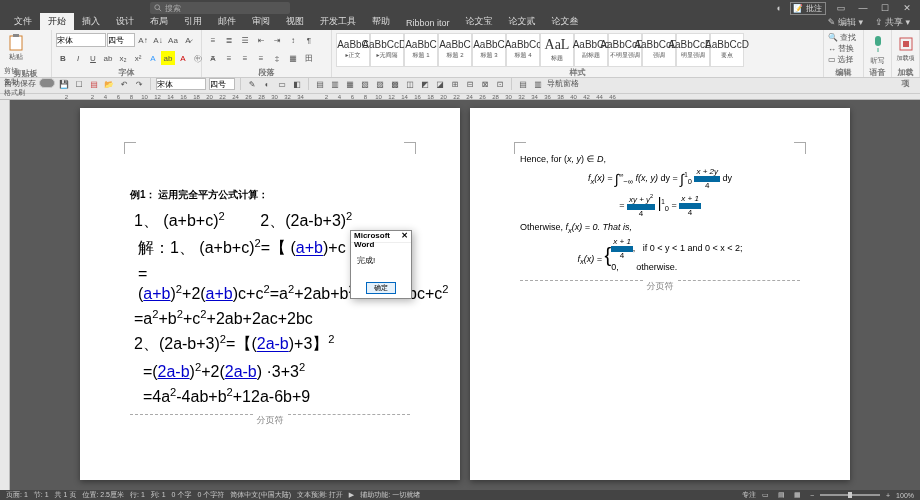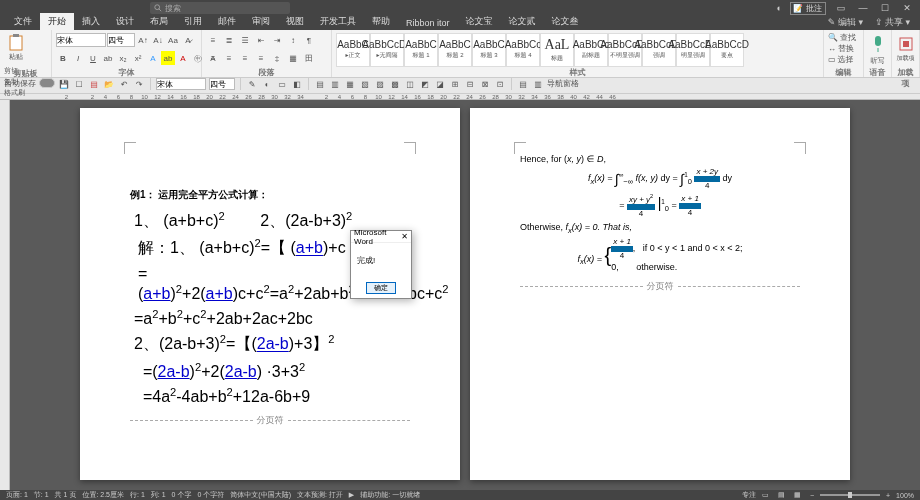--- a/index.html
+++ b/index.html
@@ -58,21 +58,21 @@
 
 .ruler { height: 6px; background: #e8e8e8; color: #666; font-size: 6px; display: flex; align-items: center; padding-left: 60px; gap: 0; border-bottom: 1px solid #bbb; white-space: nowrap; overflow: hidden; }
 .ruler span { display: inline-block; width: 13px; text-align: center; }
 
 
 .docarea { height: 390px; background: #5a5a5a; display: flex; gap: 10px; padding: 8px 0 0 80px; position: relative; overflow: hidden; }
 .page { width: 380px; height: 372px; background: #fff; box-shadow: 0 2px 6px rgba(0,0,0,0.4); padding: 40px 50px; font-family: SimSun, serif; font-size: 11px; color: #000; position: relative; }
 .page .corner { position: absolute; width: 12px; height: 12px; border: 1px solid #aaa; }
 .page .c-tl { top: 34px; left: 44px; border-right: none; border-bottom: none; }
 .page .c-tr { top: 34px; right: 44px; border-left: none; border-bottom: none; }
-.page .pagebreak { font-size: 9px; color: #888; text-align: center; margin-top: 8px; display: flex; align-items: center; gap: 4px; }
+.page .pagebreak { font-size: 9px; color: #888; text-align: center; margin-top: 8px; display: flex; align-items: flex-start; gap: 4px; }
 .page .pagebreak::before, .page .pagebreak::after { content: ""; flex: 1; border-top: 1px dashed #aaa; }
 
 
 .page1 .title { font-size: 10px; font-weight: bold; margin-bottom: 8px; }
 .page1 .line { margin-bottom: 5px; padding-left: 8px; font-size: 16px; }
 .page1 .sub { padding-left: 4px; }
 .page1 .link { color: #0000cc; text-decoration: underline; }
 sup { font-size: 0.7em; }
 
 
@@ -83,21 +83,21 @@
 .frac { display: inline-flex; flex-direction: column; align-items: center; vertical-align: middle; font-size: 8px; line-height: 1; }
 .frac .num { border-bottom: 6px solid #0369a1; padding: 0 2px; }
 .frac .den { padding: 0 2px; }
 .intgr { font-size: 14px; vertical-align: middle; }
 .brace { font-size: 20px; vertical-align: middle; }
 .cases { display: inline-flex; align-items: center; }
 .cases-body { display: inline-flex; flex-direction: column; align-items: flex-start; gap: 2px; }
 
 
 .dialog { position: absolute; left: 350px; top: 130px; width: 62px; background: #fff; border: 1px solid #888; box-shadow: 2px 2px 8px rgba(0,0,0,0.3); font-size: 8px; z-index: 10; }
-.dialog .dtitle { height: 12px; background: #fff; display: flex; justify-content: space-between; align-items: center; padding: 0 3px; border-bottom: 1px solid #eee; }
+.dialog .dtitle { height: 12px; background: #fff; display: flex; justify-content: space-between; padding: 0 3px; border-bottom: 1px solid #eee; font-weight: bold; }
 .dialog .dbody { padding: 12px 6px; }
 .dialog .dfoot { padding: 4px; text-align: center; }
 .dialog button { width: 30px; height: 12px; font-size: 7px; border: 1px solid #0067c0; background: #e5f1fb; }
 
 
 .statusbar { height: 10px; background: #444; color: #ccc; font-size: 7px; display: flex; align-items: center; padding: 0 6px; gap: 6px; }
 .statusbar .spacer { flex: 1; }
 .statusbar .viewbtn { width: 10px; height: 8px; }
 .statusbar .slider { width: 60px; height: 2px; background: #999; position: relative; }
 .statusbar .slider .thumb { position: absolute; width: 4px; height: 6px; background: #ccc; top: -2px; left: 28px; }

